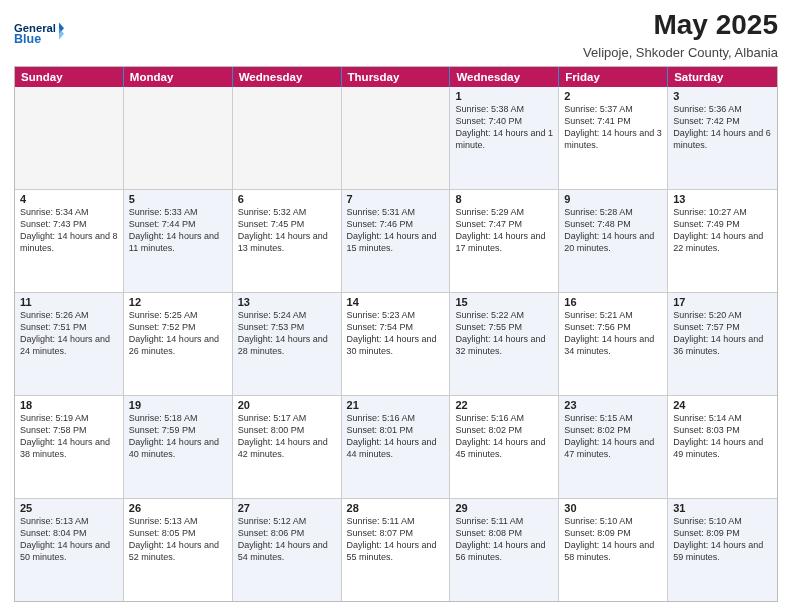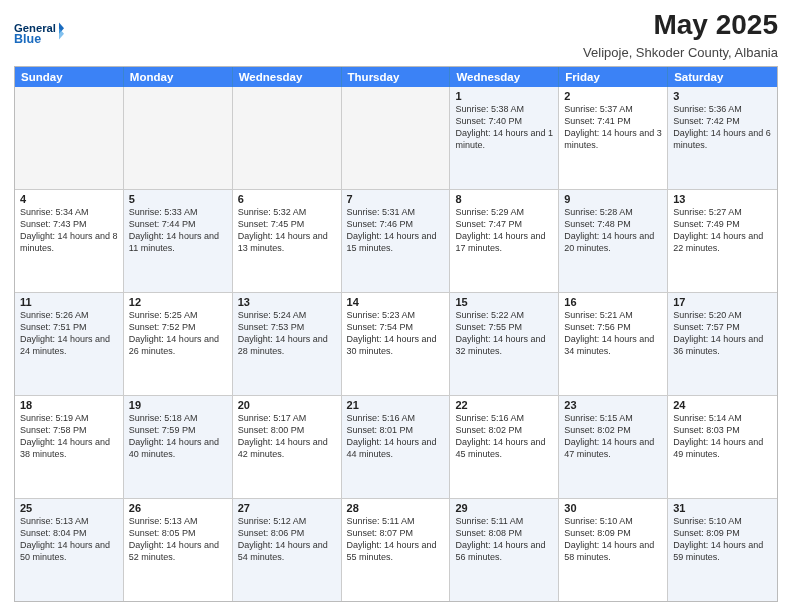--- a/index.html
+++ b/index.html
@@ -44,21 +44,21 @@
     }
     .calendar {
       flex: 1;
       display: flex;
       flex-direction: column;
       border: 1px solid #bbb;
     }
     .cal-header-row {
       display: grid;
       grid-template-columns: repeat(7, 1fr);
-      background: #3b82f6;
+      background: #be185d;
     }
     .cal-header-cell {
       color: #fff;
       font-size: 11.5px;
       font-weight: bold;
       padding: 4px 6px;
       text-align: left;
       border-right: 1px solid #3a85cf;
     }
     .cal-header-cell:last-child { border-right: none; }
@@ -194,21 +194,21 @@
           </div>
           <div class="cal-cell alt-bg">
             <span class="day-num">9</span>
             <div class="cell-text">Sunrise: 5:28 AM
 Sunset: 7:48 PM
 Daylight: 14 hours
 and 20 minutes.</div>
           </div>
           <div class="cal-cell">
             <span class="day-num">13</span>
-            <div class="cell-text">Sunrise: 5:27 AM
+            <div class="cell-text">Sunrise: 10:27 AM
 Sunset: 7:49 PM
 Daylight: 14 hours
 and 22 minutes.</div>
           </div>
         </div>
         <div class="cal-row">
           <div class="cal-cell alt-bg">
             <span class="day-num">11</span>
             <div class="cell-text">Sunrise: 5:26 AM
 Sunset: 7:51 PM

